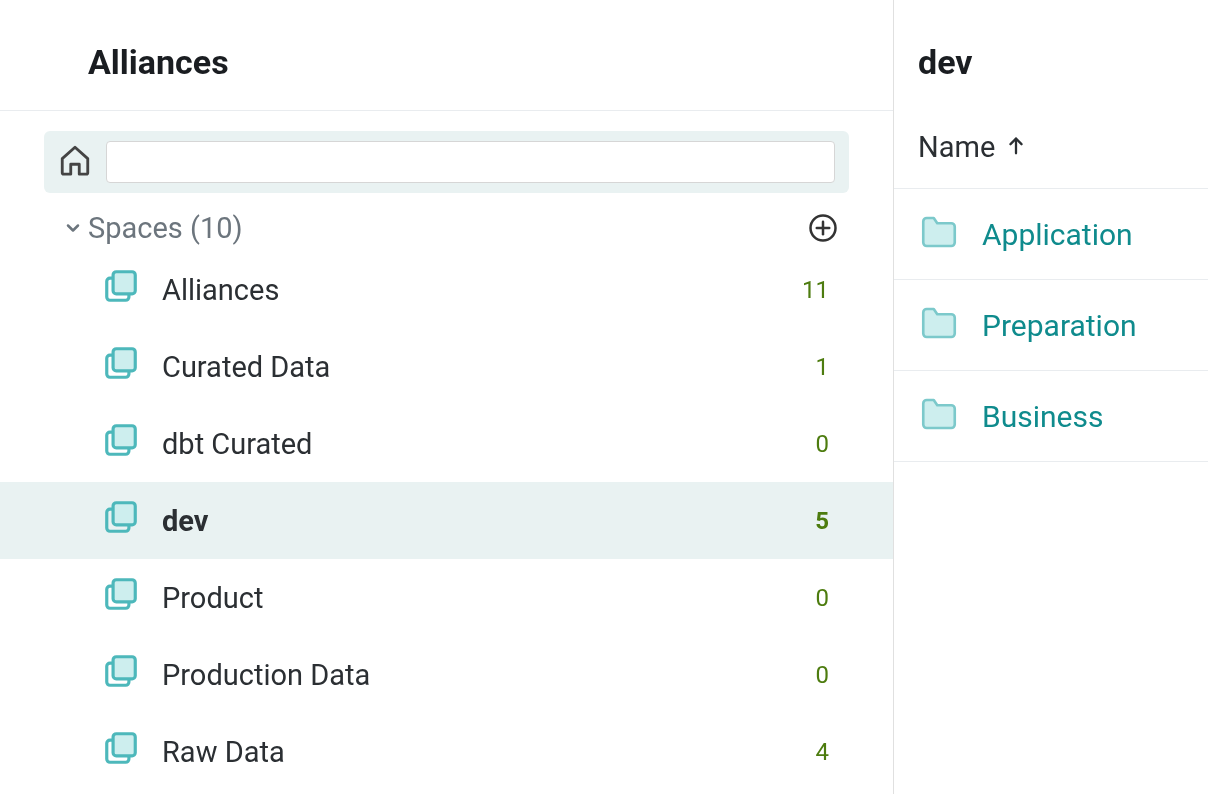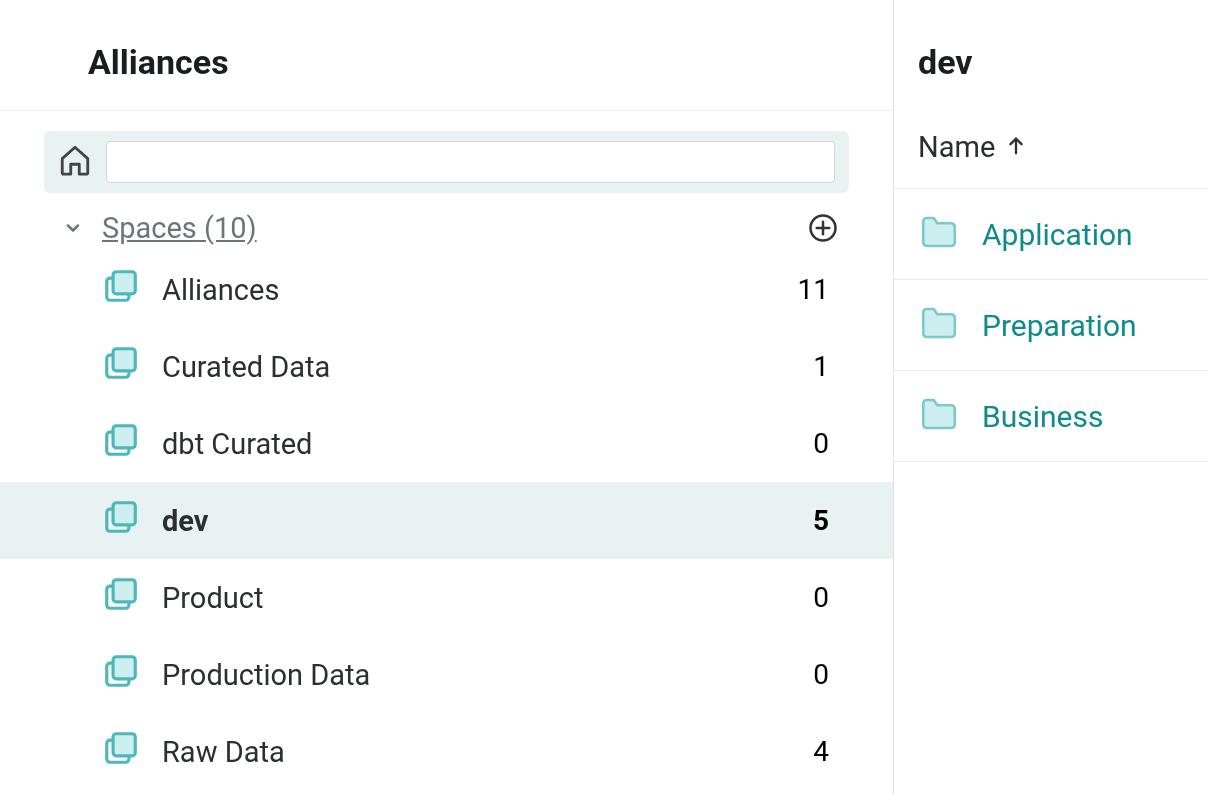--- a/index.html
+++ b/index.html
@@ -46,22 +46,21 @@
     background: #fff;
     border: 1px solid #d6d6d6;
     border-radius: 4px;
   }
   .spaces-header {
     display: flex;
     align-items: center;
     padding: 6px 54px 6px 62px;
     font-size: 29px;
     color: #6c757d;
-    gap: 18px;
-    text-decoration: underline;
+    gap: 4px;
   }
   .spaces-header .label { flex: 1; }
   .chevron {
     width: 22px; height: 22px;
     display: inline-flex;
     align-items: center;
     justify-content: center;
   }
   .add-btn {
     width: 32px; height: 32px;
@@ -77,23 +76,23 @@
     font-size: 29px;
     color: #2b2f33;
     cursor: pointer;
   }
   .space-item.selected {
     background: #e9f2f2;
     font-weight: 700;
   }
   .space-item .name { flex: 1; }
   .space-item .count {
-    color: #000000;
+    color: #4d7c0f;
     font-variant-numeric: tabular-nums;
-    font-size: 28px;
+    font-size: 24px;
     padding-right: 10px;
   }
   .space-item.selected .count { font-weight: 700; }
   .space-icon {
     width: 38px; height: 38px;
     flex-shrink: 0;
   }
   .main-title {
     font-size: 34px;
     font-weight: 700;

